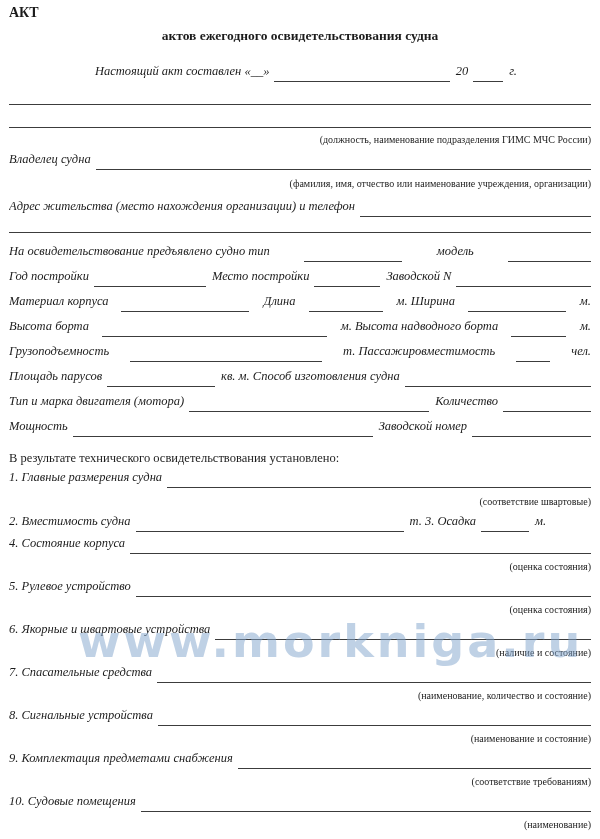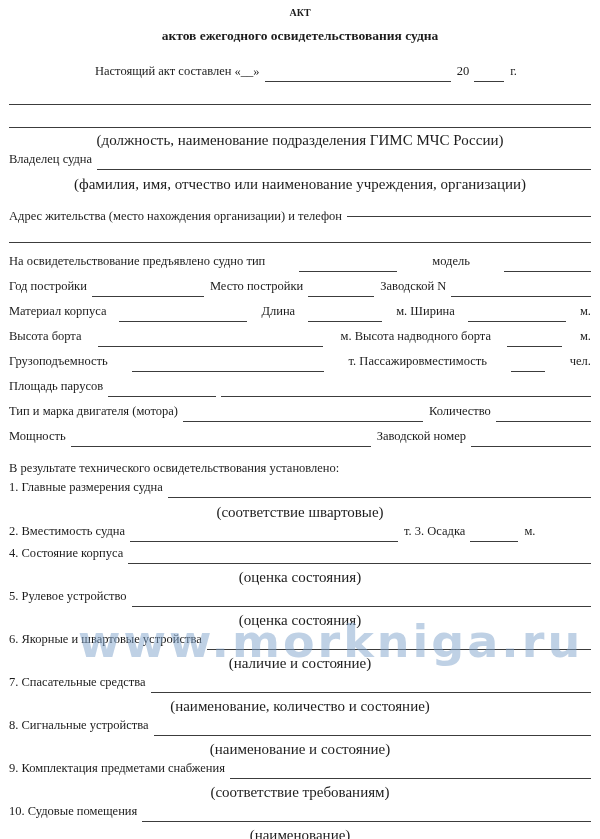--- a/index.html
+++ b/index.html
@@ -10,65 +10,65 @@
   }
   .doc {
     position: relative;
     width: 600px; height: 839px;
     padding: 0 9px;
     box-sizing: border-box;
     background: #ffffff;
   }
   .title {
     margin: 5px 0 0 0;
-    text-align: center;
-    font-size: 10px; font-weight: bold;
+    font-size: 14px; font-weight: bold;
     line-height: 16px;
   }
   .subtitle {
     margin: 7px 0 0 0;
     text-align: center;
     font-size: 13.5px; font-weight: bold;
     line-height: 16px;
   }
   .row {
     display: flex;
     height: 22px; line-height: 22px;
     font-size: 12.5px;
     white-space: nowrap;
     overflow: hidden;
     align-items: stretch;
+    font-style: italic;
   }
   .lbl { flex: none; }
   .mid { margin-left: 6px; }
   .blank {
     flex: none;
     border-bottom: 1px solid #3c3c3c;
     margin-left: 5px;
   }
   .blank.grow { flex: 1 1 auto; }
   .hr {
     border-bottom: 1px solid #3c3c3c;
     height: 22px;
   }
   .hr.short { height: 15px; }
   .caption {
-    text-align: center;
-    font-size: 15px;
+    text-align: right;
+    font-size: 10px;
     line-height: 16px; height: 16px;
     overflow: hidden;
   }
   .intro-row { padding-left: 86px; padding-right: 74px; margin-top: 16px; }
   .mt22 { }
   .mt14 { margin-top: 13px; }
   .mt7 { margin-top: 7px; gap: 29px; }
   .mt6 { margin-top: 6px; }
   .mt5 { margin-top: 5px; }
   .mt4 { margin-top: 4px; }
-  .mt3 { margin-top: 13px; align-items: center; }
+  .mt3 { margin-top: 3px; }
   .mt1 { margin-top: 3px; justify-content: space-between; }
   .heading { font-size: 12.5px; line-height: 16px; height: 16px; }
   .watermark {
     position: absolute;
     left: 78px; top: 610px;
     font-family: "DejaVu Sans", sans-serif;
     font-weight: bold;
     font-size: 46px;
     letter-spacing: 3px;
     color: rgba(128, 163, 204, 0.5);
@@ -148,20 +148,21 @@
     <span class="lbl">Грузоподъемность</span>
     <span class="blank" style="width:192px"></span>
     <span class="lbl mid">т. Пассажировместимость</span>
     <span class="blank" style="width:34px"></span>
     <span class="lbl mid">чел.</span>
   </div>
 
   <div class="row mt1">
     <span class="lbl">Площадь парусов</span>
     <span class="blank" style="width:108px"></span>
+    <span class="lbl mid">кв. м. Способ изготовления судна</span>
     <span class="blank grow"></span>
   </div>
 
   <div class="row mt1">
     <span class="lbl">Тип и марка двигателя (мотора)</span>
     <span class="blank" style="width:240px"></span>
     <span class="lbl mid">Количество</span>
     <span class="blank grow"></span>
   </div>
 

